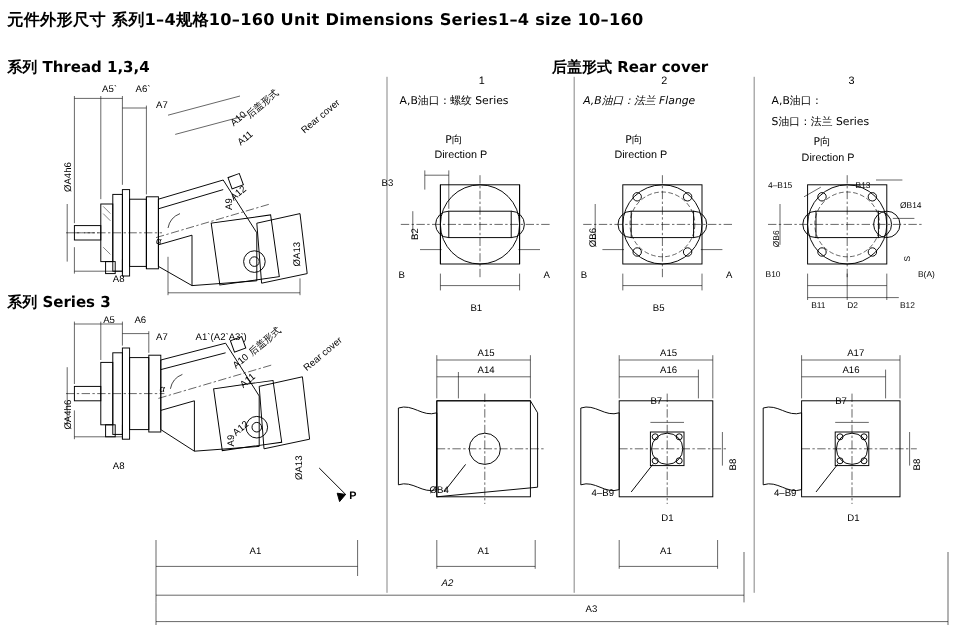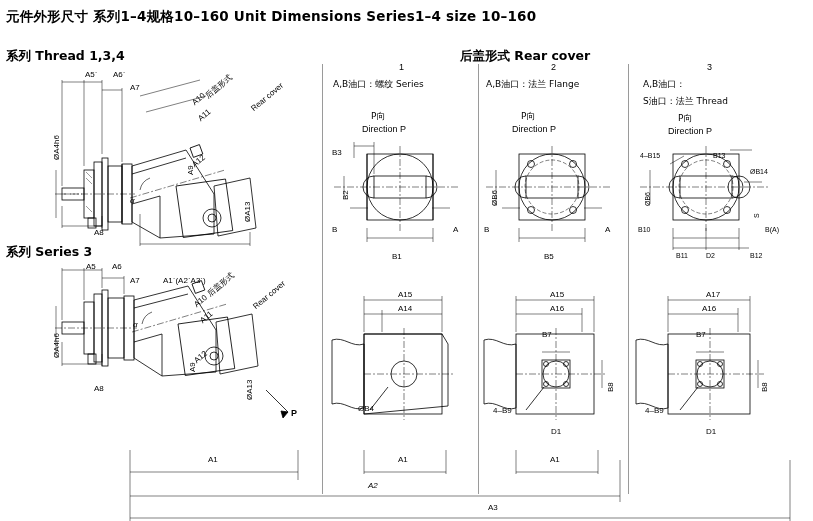--- a/index.html
+++ b/index.html
@@ -35,27 +35,27 @@
 <div class="vline" style="left:322px;top:64px;height:430px;"></div>
 <div class="vline" style="left:478px;top:64px;height:430px;"></div>
 <div class="vline" style="left:628px;top:64px;height:430px;"></div>
 
 <div class="abs lbl" style="left:399px;top:62px;">1</div>
 <div class="abs lbl cn" style="left:333px;top:78px;">A,B油口：螺纹 Series</div>
 <div class="abs lbl cn" style="left:371px;top:110px;">P向</div>
 <div class="abs lbl" style="left:362px;top:124px;">Direction P</div>
 
 <div class="abs lbl" style="left:551px;top:62px;">2</div>
-<div class="abs lbl cn" style="left:486px;top:78px;">A,B油口：法兰 Flange</div>
+<div class="abs lbl cn" style="left:486px;top:78px;font-style:italic;">A,B油口：法兰 Flange</div>
 <div class="abs lbl cn" style="left:521px;top:110px;">P向</div>
 <div class="abs lbl" style="left:512px;top:124px;">Direction P</div>
 
 <div class="abs lbl" style="left:707px;top:62px;">3</div>
 <div class="abs lbl cn" style="left:643px;top:78px;">A,B油口：</div>
-<div class="abs lbl cn" style="left:643px;top:95px;">S油口：法兰 Thread</div>
+<div class="abs lbl cn" style="left:643px;top:95px;">S油口：法兰 Series</div>
 <div class="abs lbl cn" style="left:678px;top:112px;">P向</div>
 <div class="abs lbl" style="left:668px;top:126px;">Direction P</div>
 
 <svg width="320" height="180" style="left:0px;top:66px;">
   <g fill="none" stroke="#000" stroke-width="0.8">
 
     <rect x="62" y="122" width="22" height="12"></rect>
     <line x1="62" y1="128" x2="84" y2="128" stroke-dasharray="6,2,1,2" stroke-width="0.5"></line>
 
     <rect x="84" y="104" width="10" height="48"></rect>
@@ -197,21 +197,21 @@
     <line x1="44" y1="0" x2="44" y2="32"></line>
     <line x1="24" y1="4" x2="44" y2="4"></line>
     <line x1="14" y1="34" x2="14" y2="56"></line>
     <line x1="37" y1="86" x2="37" y2="100"></line>
     <line x1="103" y1="86" x2="103" y2="100"></line>
     <line x1="37" y1="96" x2="103" y2="96"></line>
     <line x1="20" y1="66" x2="38" y2="66"></line>
     <line x1="102" y1="66" x2="120" y2="66"></line>
   </g>
 </svg>
-<div class="abs lbl-s" style="left:332px;top:148px;">B3</div>
+<div class="abs lbl-s" style="left:318px;top:148px;">B3</div>
 <div class="abs lbl-s rot-90" style="left:341px;top:200px;">B2</div>
 <div class="abs lbl-s" style="left:332px;top:225px;">B</div>
 <div class="abs lbl-s" style="left:453px;top:225px;">A</div>
 <div class="abs lbl-s" style="left:392px;top:252px;">B1</div>
 
 <svg width="150" height="110" style="left:482px;top:142px;">
   <g fill="none" stroke="#000" stroke-width="0.8">
     <circle cx="70" cy="45" r="33"></circle>
     <circle cx="70" cy="45" r="27" stroke-dasharray="4,2" stroke-width="0.5"></circle>
     <rect x="37" y="12" width="66" height="66"></rect>

